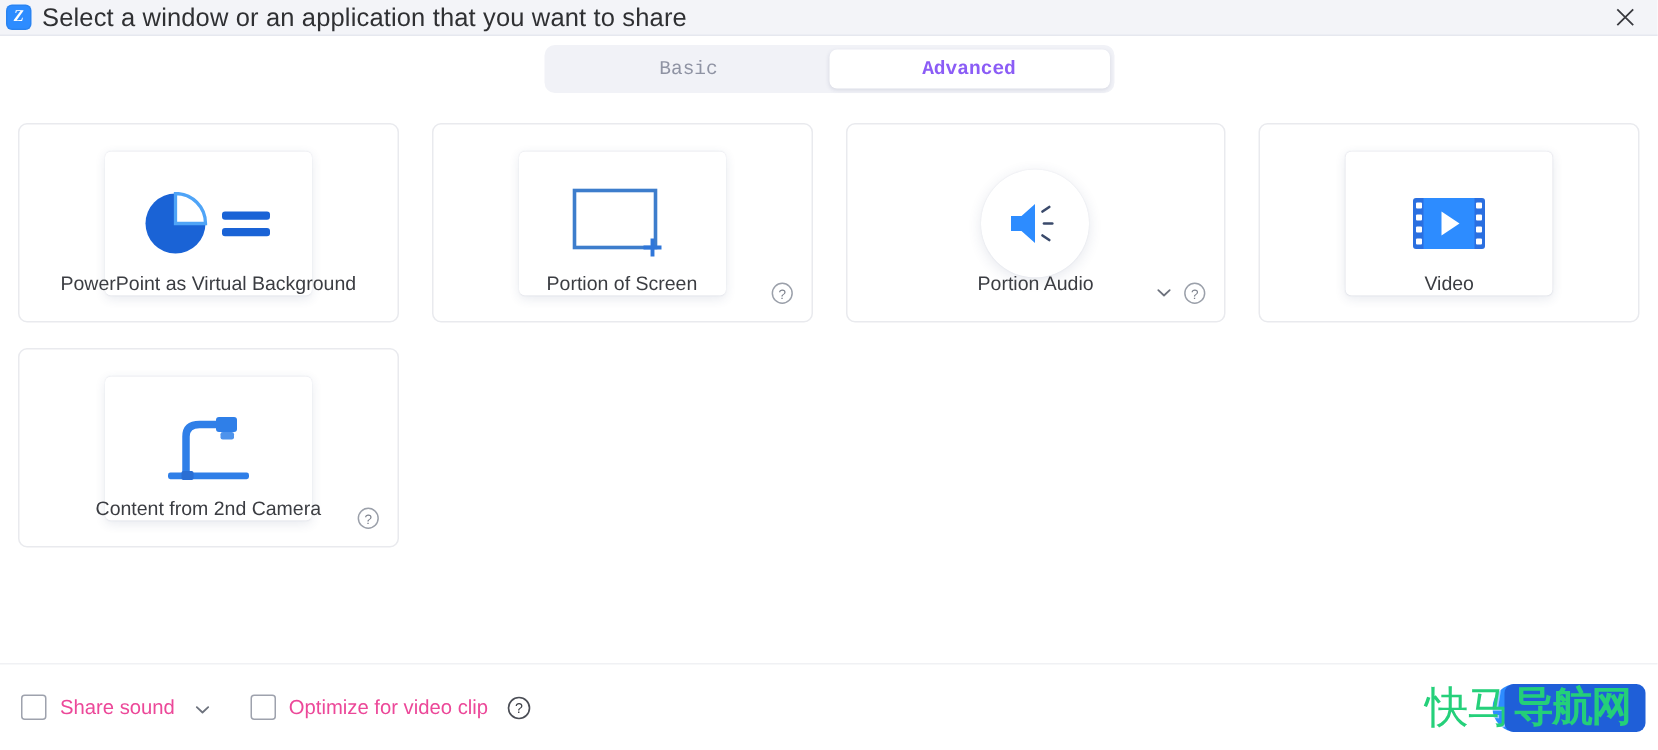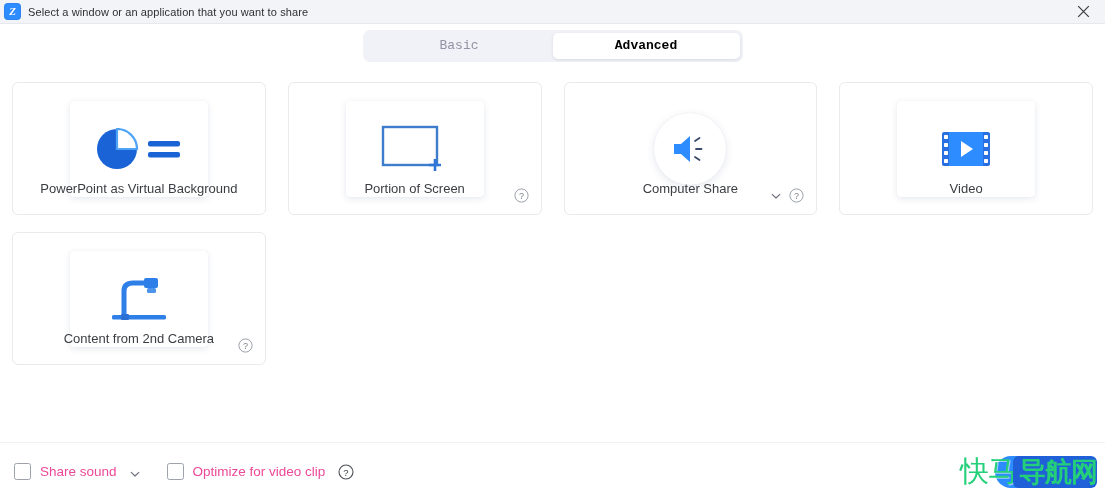--- a/index.html
+++ b/index.html
@@ -49,21 +49,21 @@
   }
   .zoom-logo span {
     color: #ffffff;
     font-size: 11px;
     font-weight: bold;
     font-style: italic;
     line-height: 1;
     font-family: "Liberation Serif", serif;
   }
   .titlebar-text {
-    font-size: 11px;
+    font-size: 17px;
     color: #2f3033;
     letter-spacing: 0.1px;
     flex: 1 1 auto;
   }
   .close-btn {
     width: 44px;
     height: 24px;
     display: flex;
     align-items: center;
     justify-content: center;
@@ -97,21 +97,21 @@
     line-height: 26px;
     text-align: center;
     font-size: 13px;
     color: #8f93a3;
     border-radius: 5px;
     cursor: default;
     user-select: none;
   }
   .tab.active {
     background: #ffffff;
-    color: #000000;
+    color: #8b5cf6;
     font-weight: bold;
     box-shadow: 0 1px 3px rgba(40,50,90,0.13);
   }
 
   
   .content {
     flex: 1 1 auto;
     padding: 14px 12px 0 12px;
     box-sizing: border-box;
     overflow: hidden;
@@ -247,21 +247,21 @@
     font-weight: normal;
     color: #25d07a;
     letter-spacing: -1px;
     font-family: "DejaVu Sans", sans-serif;
     text-shadow: 1px 1px 0 rgba(255,255,255,0.55);
     line-height: 1;
   }
   .wm-pill {
     background: #1f5fd8;
     border-radius: 6px;
-    padding: 2px 0 3px 6px;
+    padding: 2px 10px 3px 6px;
     margin-left: -3px;
     line-height: 1;
   }
   .wm-pill span {
     font-size: 27px;
     font-weight: bold;
     color: #24cf79;
     letter-spacing: -1px;
     font-family: "DejaVu Sans", sans-serif;
     line-height: 1;
@@ -330,21 +330,21 @@
       <div class="card">
         <div class="thumb round">
           <svg width="40" height="34" viewBox="0 0 40 34" aria-hidden="true">
             <path d="M4 12 L11 12 L20 4 L20 30 L11 22 L4 22 Z" fill="#2d8cff"></path>
             <path d="M25 9 L29.5 6" stroke="#3a4a6b" stroke-width="1.8" stroke-linecap="round"></path>
             <path d="M26 17 L31.5 17" stroke="#3a4a6b" stroke-width="1.8" stroke-linecap="round"></path>
             <path d="M25 25 L29.5 28" stroke="#3a4a6b" stroke-width="1.8" stroke-linecap="round"></path>
           </svg>
         </div>
         <div class="card-footer">
-          <div class="card-label">Computer Share</div>
+          <div class="card-label">Portion Audio</div>
         </div>
         <div class="chev-slot">
           <svg width="12" height="12" viewBox="0 0 12 12" aria-hidden="true">
             <path d="M2.2 4.4 L6 8 L9.8 4.4" fill="none" stroke="#6d727d" stroke-width="1.2" stroke-linecap="round" stroke-linejoin="round"></path>
           </svg>
         </div>
         <div class="help-icon">
           <svg width="15" height="15" viewBox="0 0 15 15" aria-hidden="true">
             <circle cx="7.5" cy="7.5" r="6.6" fill="none" stroke="#9ba0aa" stroke-width="1"></circle>
             <text x="7.5" y="11" text-anchor="middle" font-size="9" fill="#7d828d" font-family="Liberation Sans, sans-serif">?</text>

